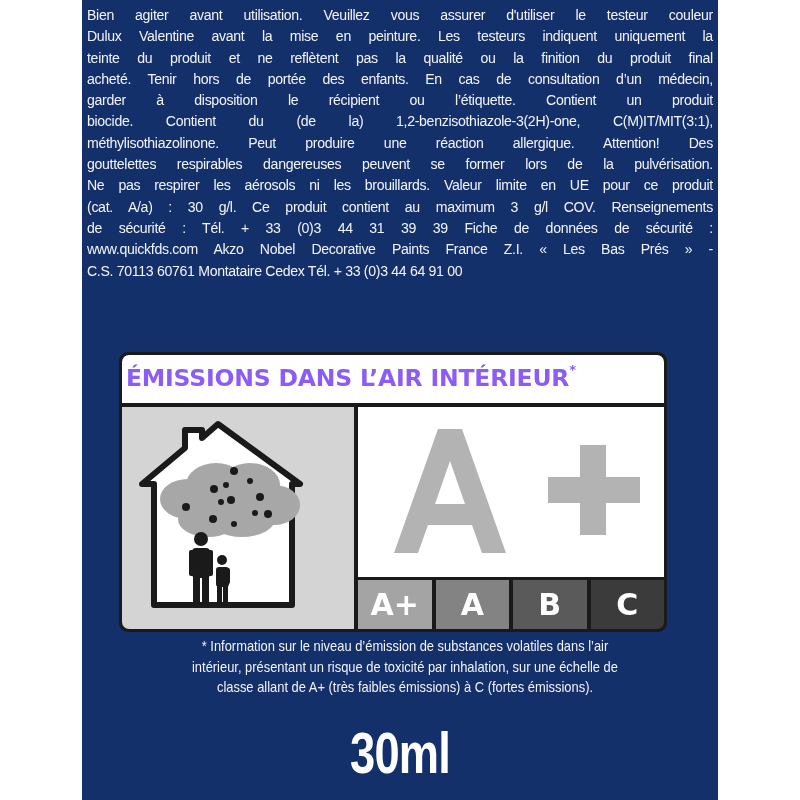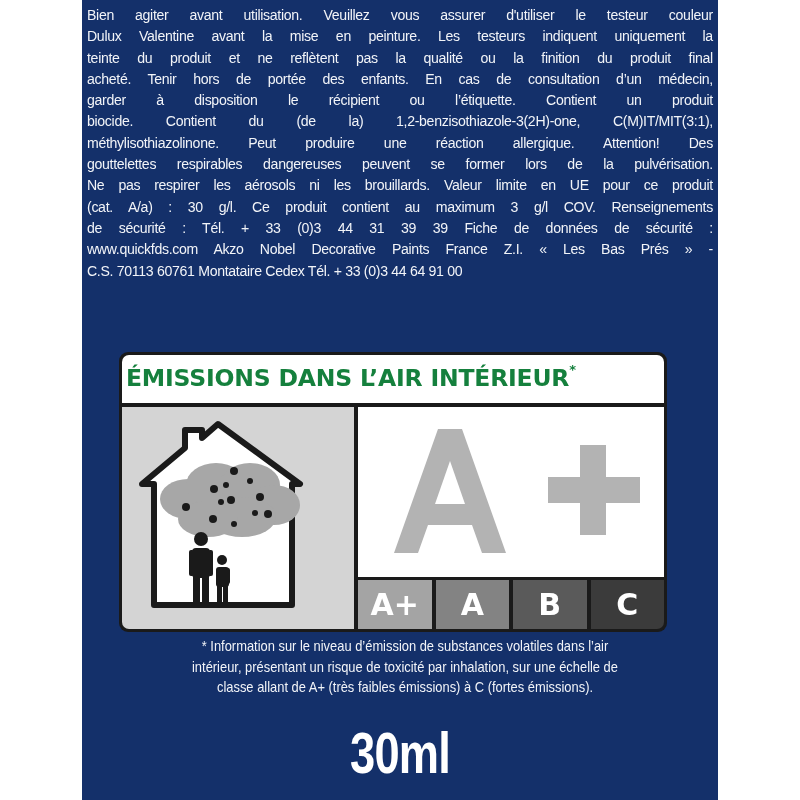--- a/index.html
+++ b/index.html
@@ -3,21 +3,21 @@
 <meta charset="utf-8">
 <style>
   html, body { margin:0; padding:0; }
   body { width:800px; height:800px; background:#ffffff; position:relative; overflow:hidden; font-family:"Liberation Sans", sans-serif; }
   .panel { position:absolute; left:82px; top:0; width:636px; height:800px; background:#14306a; }
   .legal { position:absolute; left:87px; top:4px; width:626px; color:#f2f4f8; font-family:"Liberation Sans", sans-serif; font-size:15.2px; line-height:21.3px; text-align:justify; letter-spacing:-0.35px; transform:scaleX(0.93); transform-origin:left top; width:673px; }
   .legal span { display:block; text-align:justify; text-align-last:justify; }
   .legal span.last { text-align-last:left; }
   .label { position:absolute; left:119px; top:352px; width:548px; height:280px; background:#1a1a1a; border-radius:9px; }
   .label-head { position:absolute; left:3px; top:3px; width:542px; height:48px; background:#ffffff; border-radius:7px 7px 0 0; }
-  .label-title { position:absolute; left:4px; top:9px; font-family:"DejaVu Sans", sans-serif; font-weight:bold; font-size:23.5px; color:#15803d; letter-spacing:-0.2px; white-space:nowrap; }
+  .label-title { position:absolute; left:4px; top:9px; font-family:"DejaVu Sans", sans-serif; font-weight:bold; font-size:23.5px; color:#8b5cf6; letter-spacing:-0.2px; white-space:nowrap; }
   .label-title sup { font-size:13px; vertical-align:top; position:relative; top:-2px; }
   .pane-left { position:absolute; left:3px; top:55px; width:232px; height:222px; background:#d4d4d4; border-radius:0 0 0 7px; }
   .pane-right { position:absolute; left:239px; top:55px; width:306px; height:170px; background:#ffffff; }
   .big-grade { position:absolute; left:0; top:0; width:306px; height:170px; }
   .grades { position:absolute; left:239px; top:228px; width:306px; height:49px; display:flex; gap:4px; }
   .grade { flex:1; display:flex; align-items:center; justify-content:center; color:#ffffff; font-family:"DejaVu Sans", sans-serif; font-weight:bold; font-size:30px; }
   .grade:last-child { border-radius:0 0 7px 0; }
   .footnote { position:absolute; left:140px; top:636px; width:530px; color:#f2f4f8; font-family:"Liberation Sans", sans-serif; font-size:15px; line-height:20.5px; text-align:center; transform:scaleX(0.86); transform-origin:center top; }
   .volume { position:absolute; left:250px; top:718px; width:300px; text-align:center; color:#ffffff; font-family:"Liberation Sans", sans-serif; font-weight:bold; font-size:58px; line-height:70px; transform:scaleX(0.78); transform-origin:center top; letter-spacing:-1px; }
 </style>

